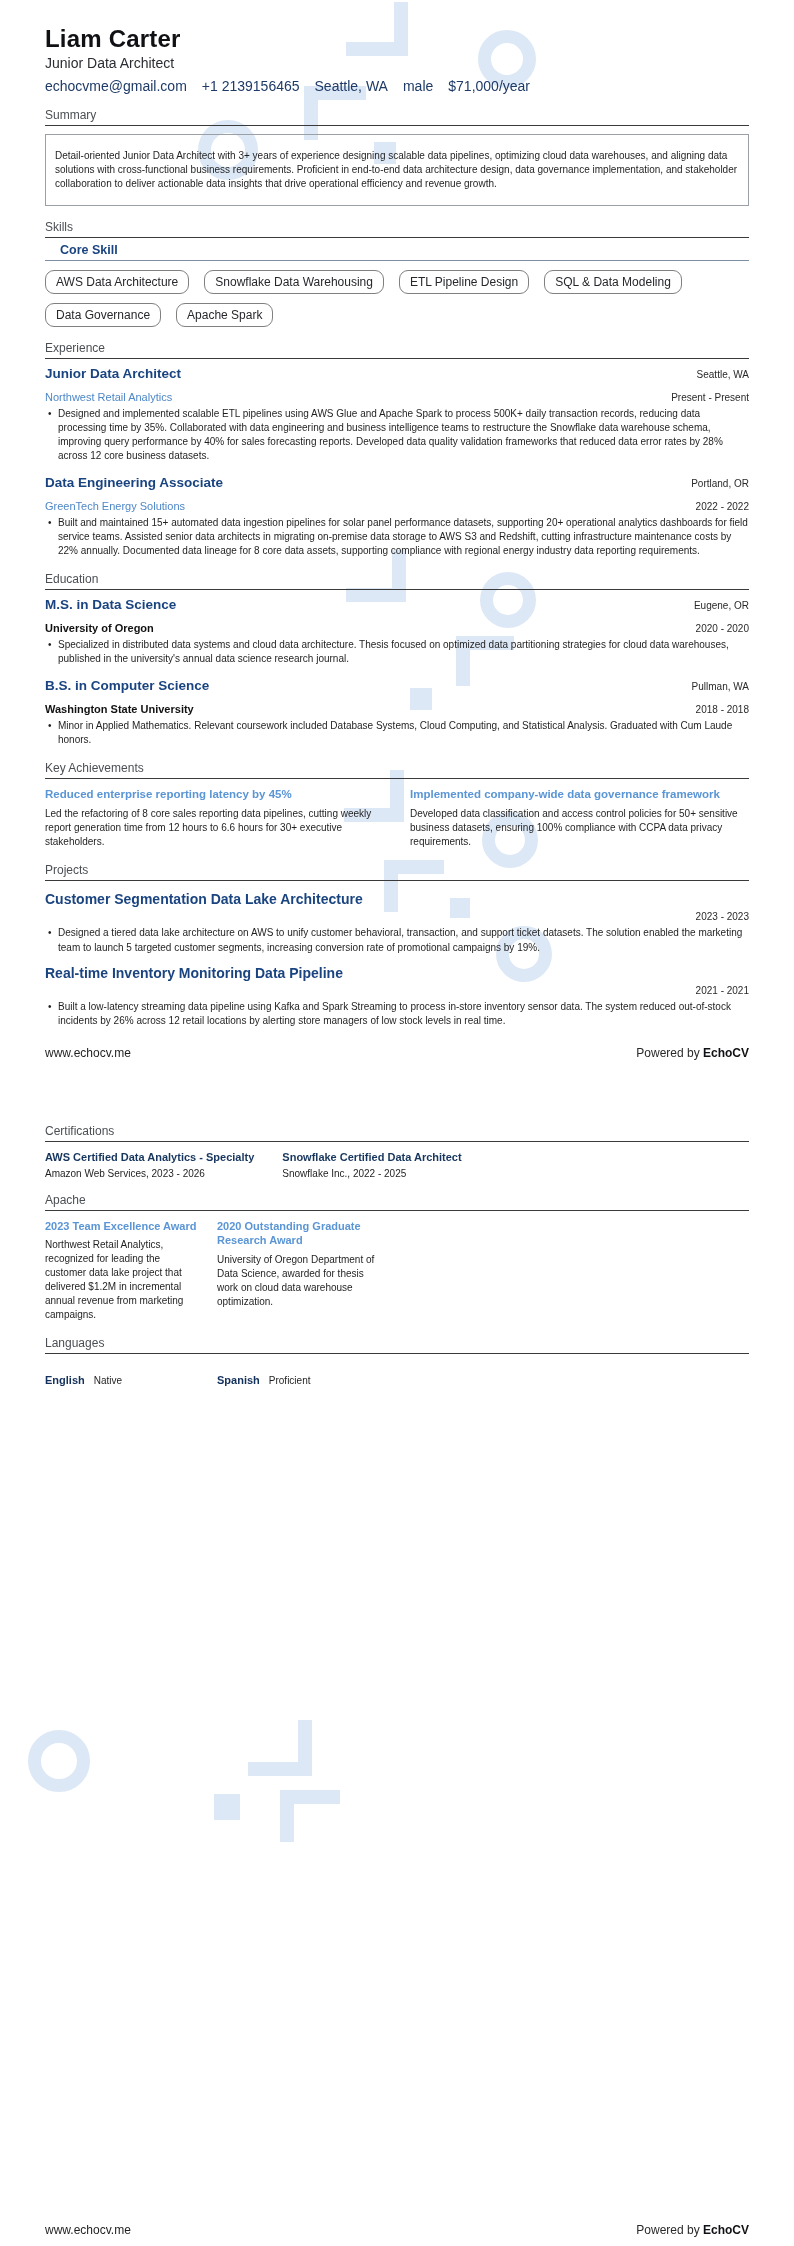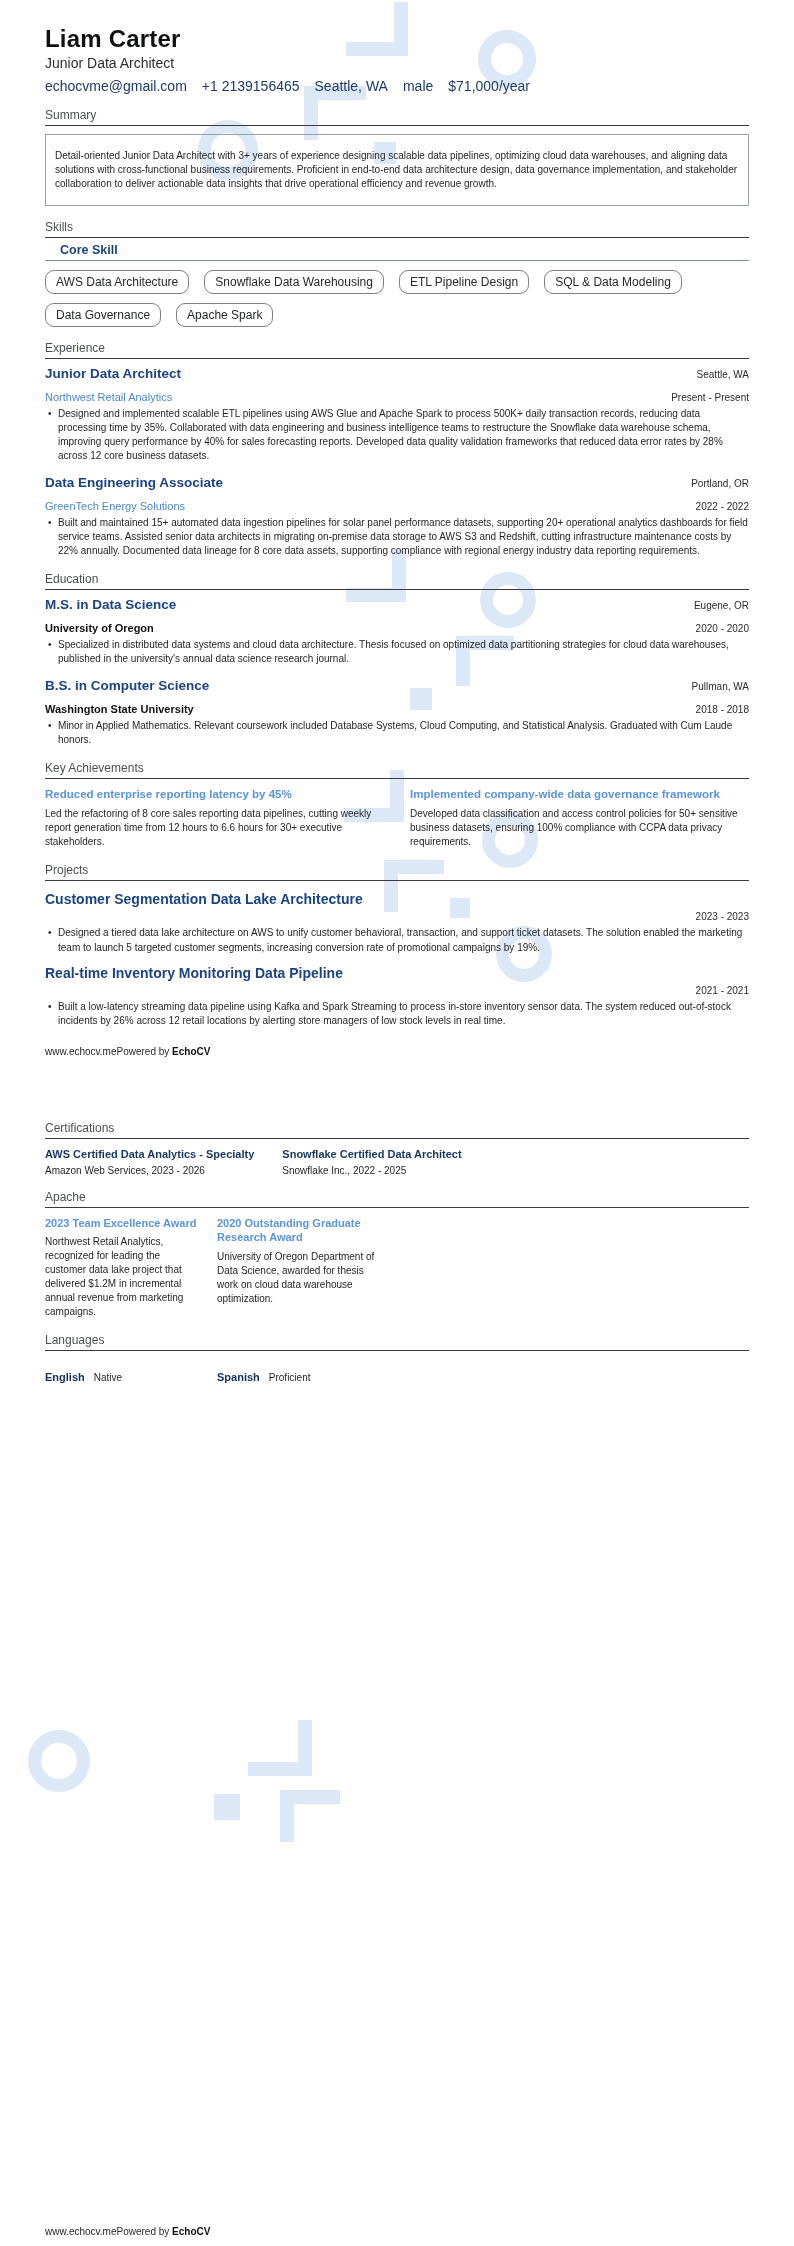--- a/index.html
+++ b/index.html
@@ -40,21 +40,21 @@
   .bullet { position:relative; padding-left:13px; font-size:10px; line-height:1.42; margin-top:4px; }
   .bullet::before { content:"\2022"; position:absolute; left:3px; }
 
   .ach-grid { display:grid; grid-template-columns:1fr 1fr; column-gap:26px; margin-top:8px; }
   .ach-title { font-size:11.5px; font-weight:700; color:#5a95d5; line-height:1.3; }
   .ach-text { font-size:10px; line-height:1.42; margin-top:5px; }
 
   .proj-title { font-size:14px; font-weight:700; color:#1a4480; margin-top:10px; }
   .proj-date { text-align:right; font-size:10px; color:#2a2a2a; margin-top:4px; }
 
-  .footer-row { display:flex; justify-content:flex-start; font-size:10px; margin-top:18px; }
+  .footer-row { display:flex; justify-content:space-between; font-size:12px; margin-top:18px; }
   .footer-site { color:#1f1f1f; text-decoration:none; }
   .powered { color:#2a2a2a; }
   .powered .brand { font-weight:700; color:#101114; }
   .spacer-1 { height:50px; }
 
   .cert-grid { display:grid; grid-template-columns:repeat(3,1fr); column-gap:8px; margin-top:8px; }
   .cert-title { font-size:11px; font-weight:700; color:#17365d; line-height:1.3; }
   .cert-issuer { font-size:10px; margin-top:3px; }
 
   .award-grid { display:grid; grid-template-columns:repeat(4,172px); margin-top:8px; }

